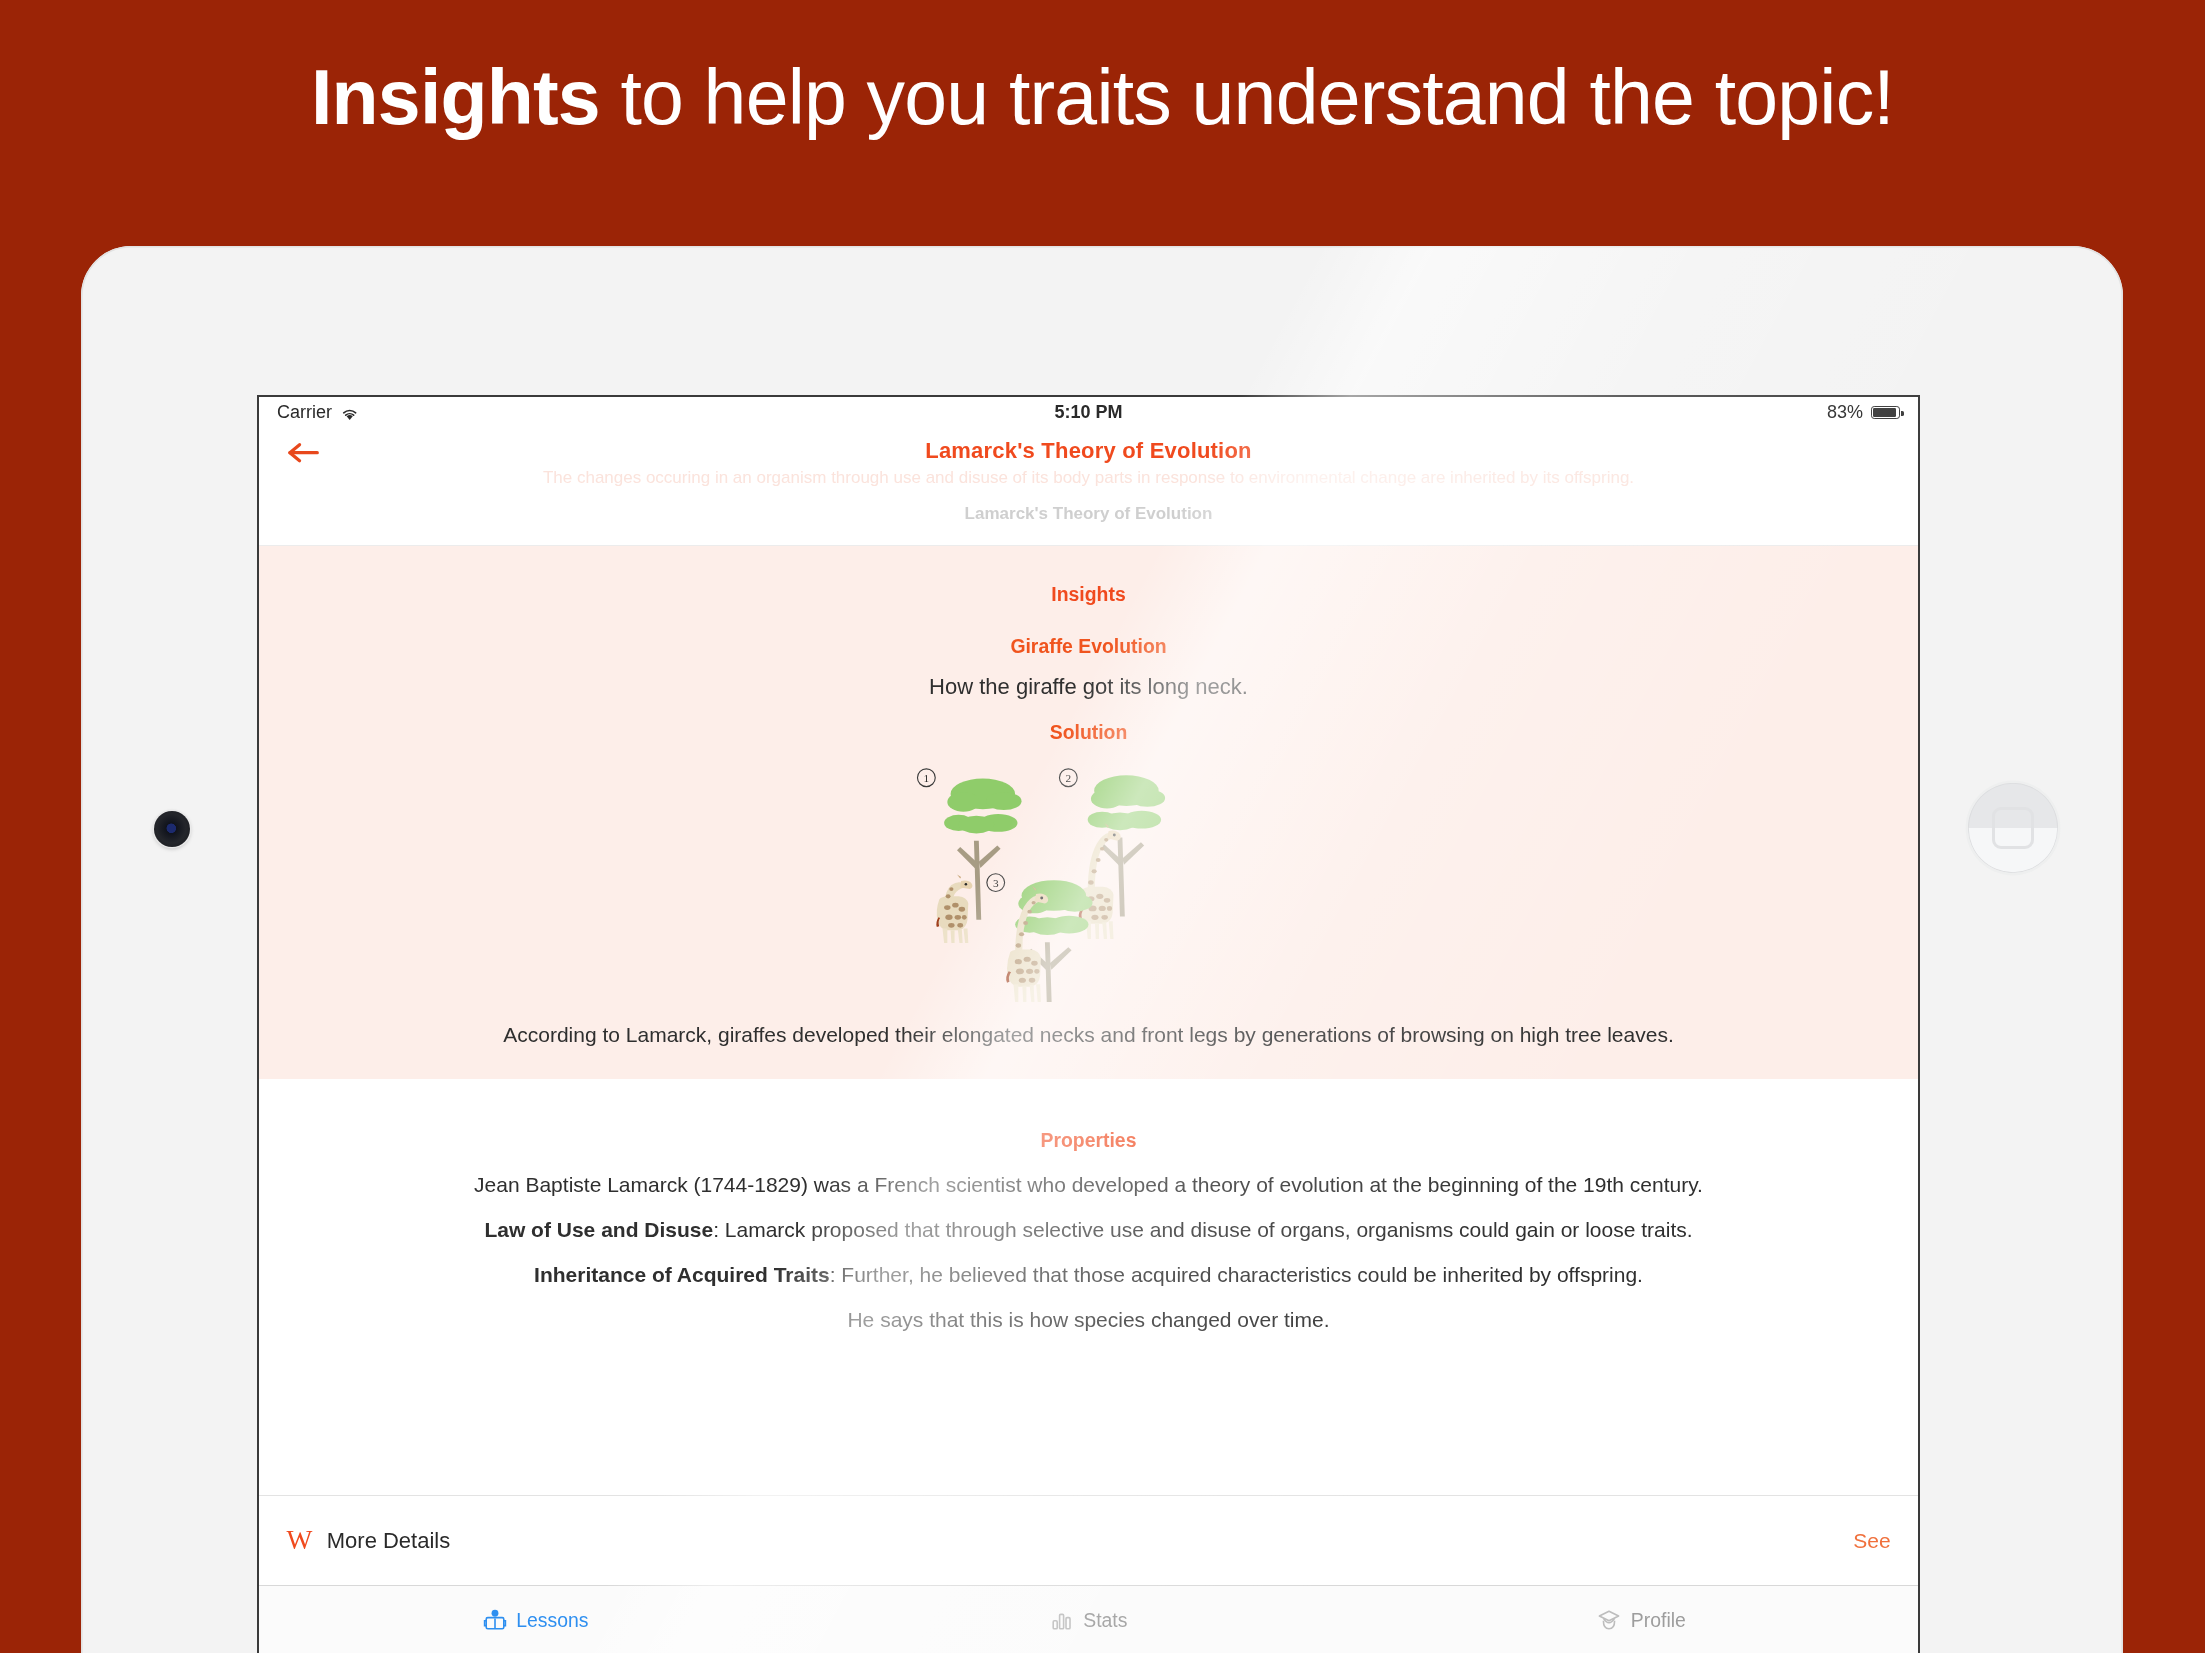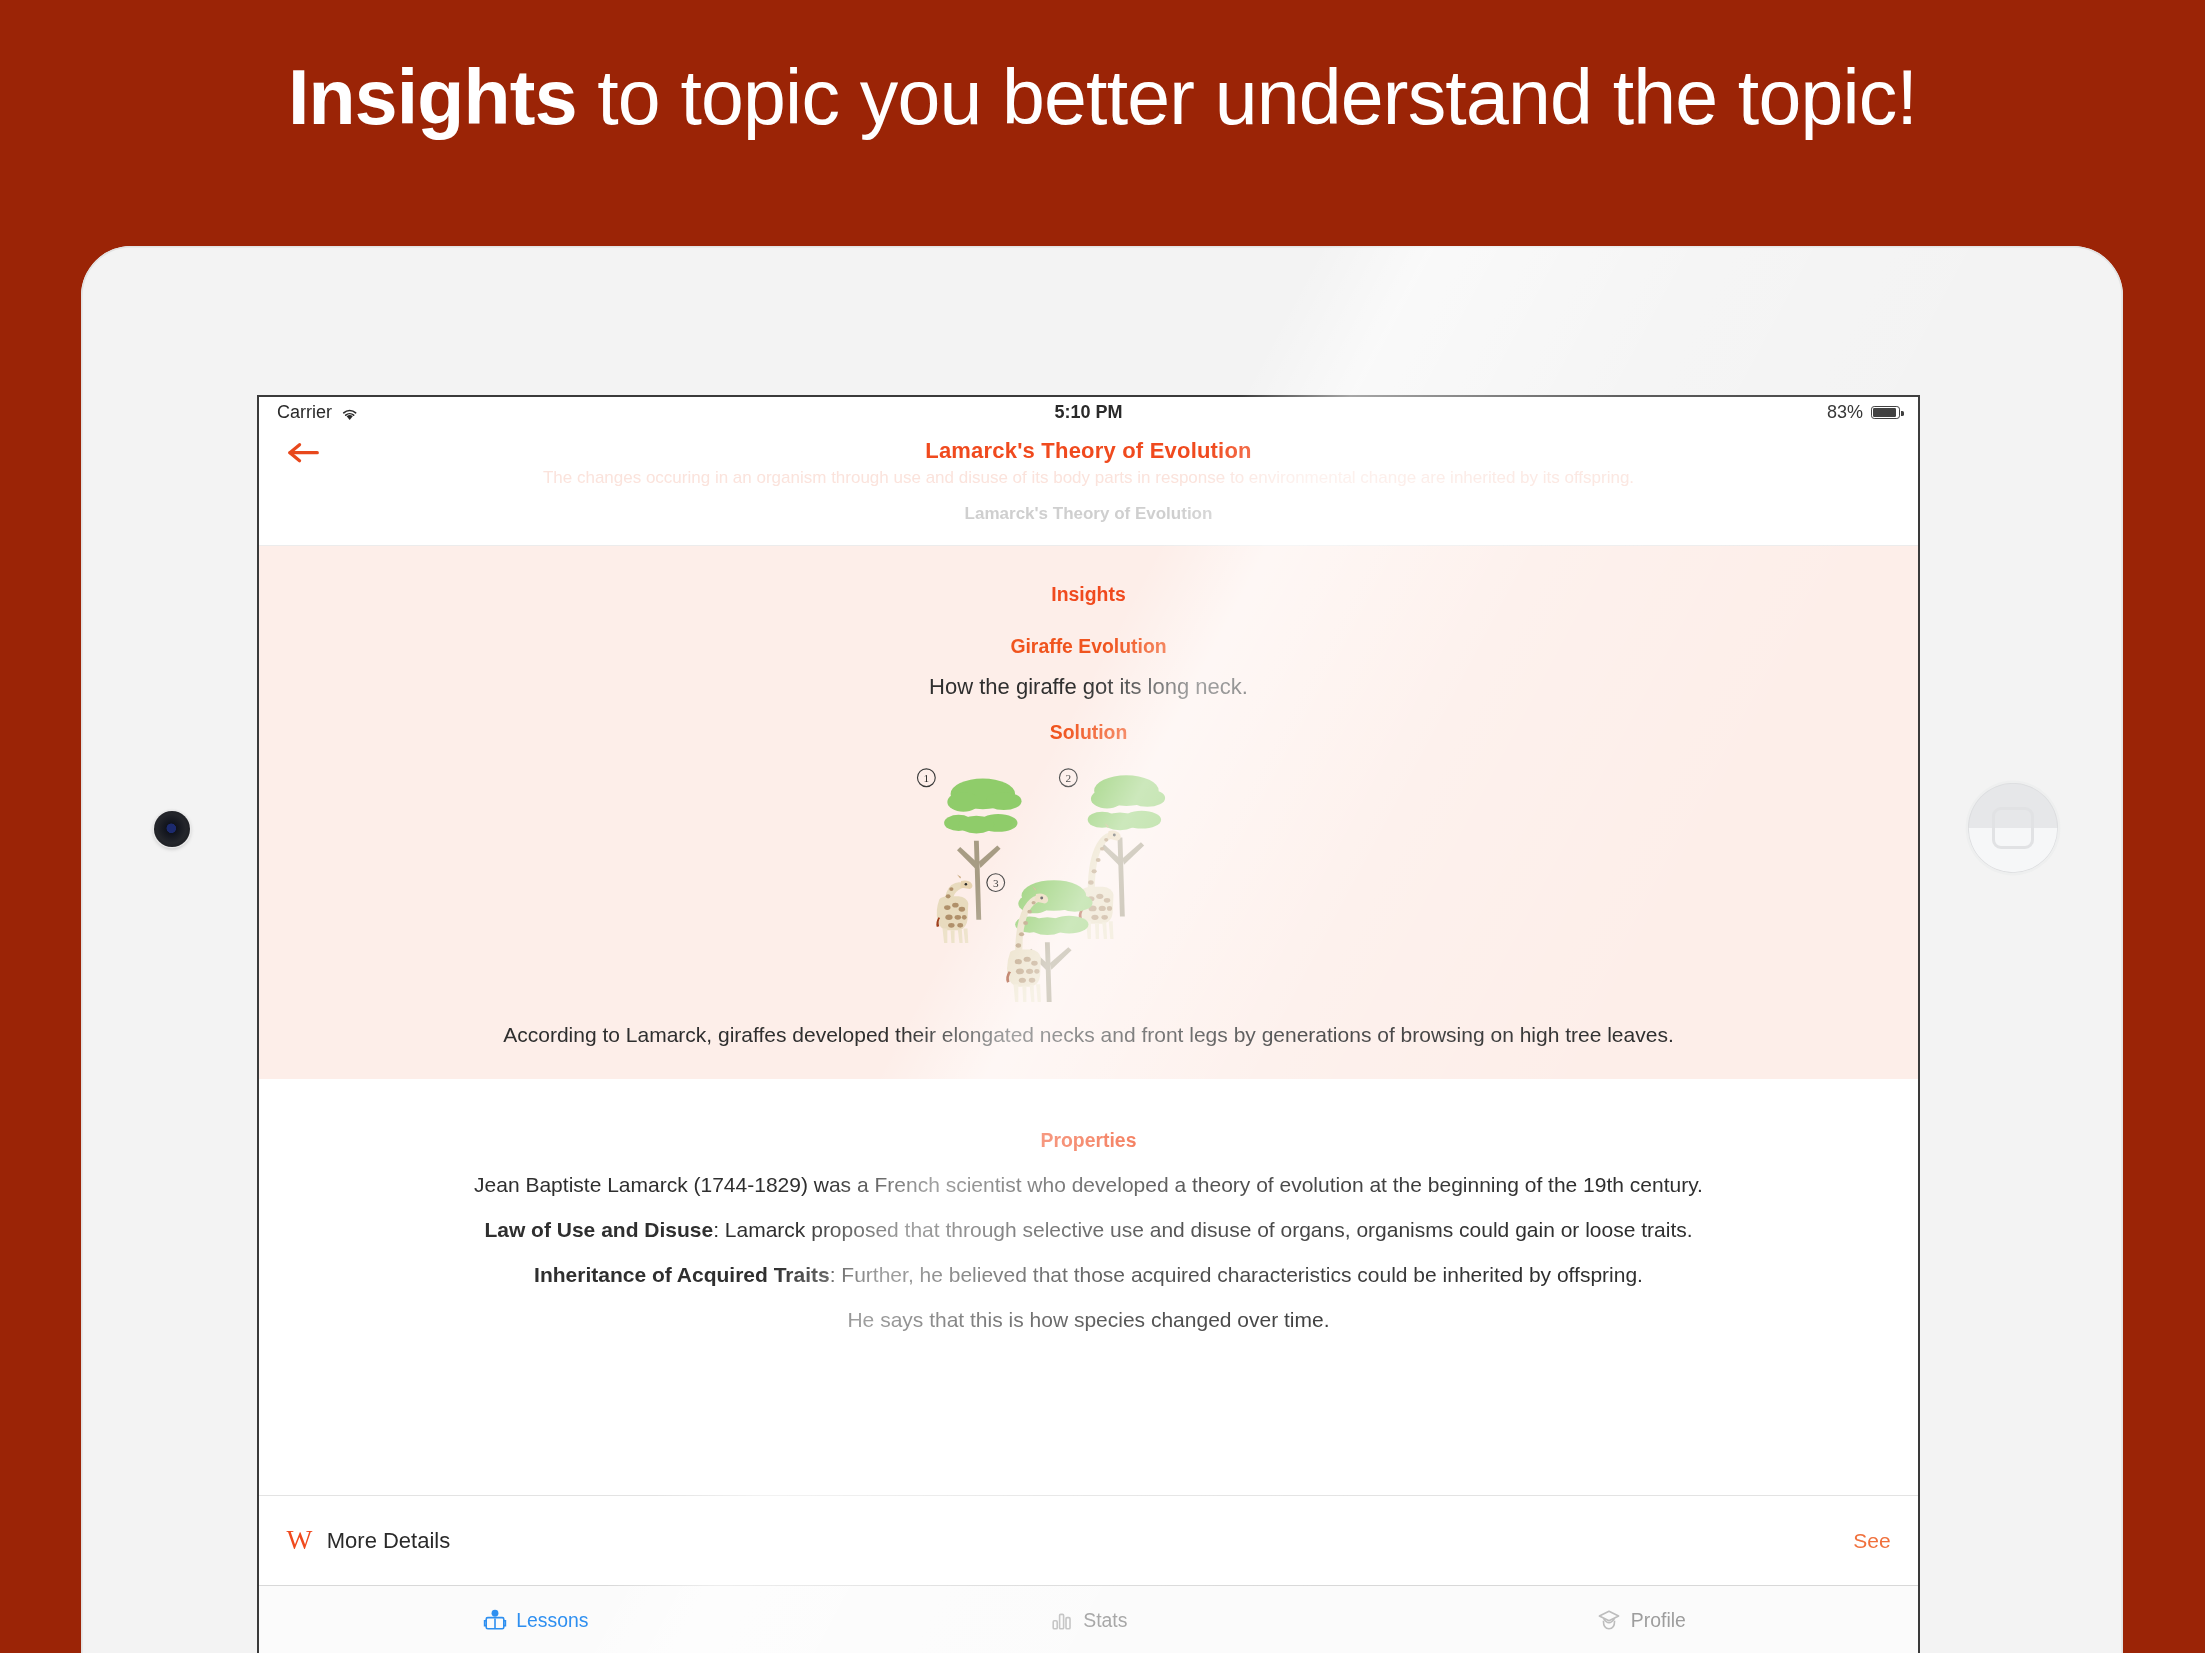--- a/index.html
+++ b/index.html
@@ -190,21 +190,21 @@
     gap: 9.7px; cursor: pointer;
     font-size: 19.4px; color: #9d9d9d;
   }
   .tab.active { color: #2E8FF0; }
   .tab svg { display: block; }
 </style>
 </head>
 <body>
 
 <div class="headline">
-  <span class="strong">Insights</span><span class="light"> to topic you better understand the topic!</span>
+  <span class="strong">Insights</span><span class="light"> to help you traits understand the topic!</span>
 </div>
 
 <div class="device">
 
   <div class="camera"></div>
   <div class="home-btn"></div>
 
   <div class="screen">
 
     <div class="statusbar">

